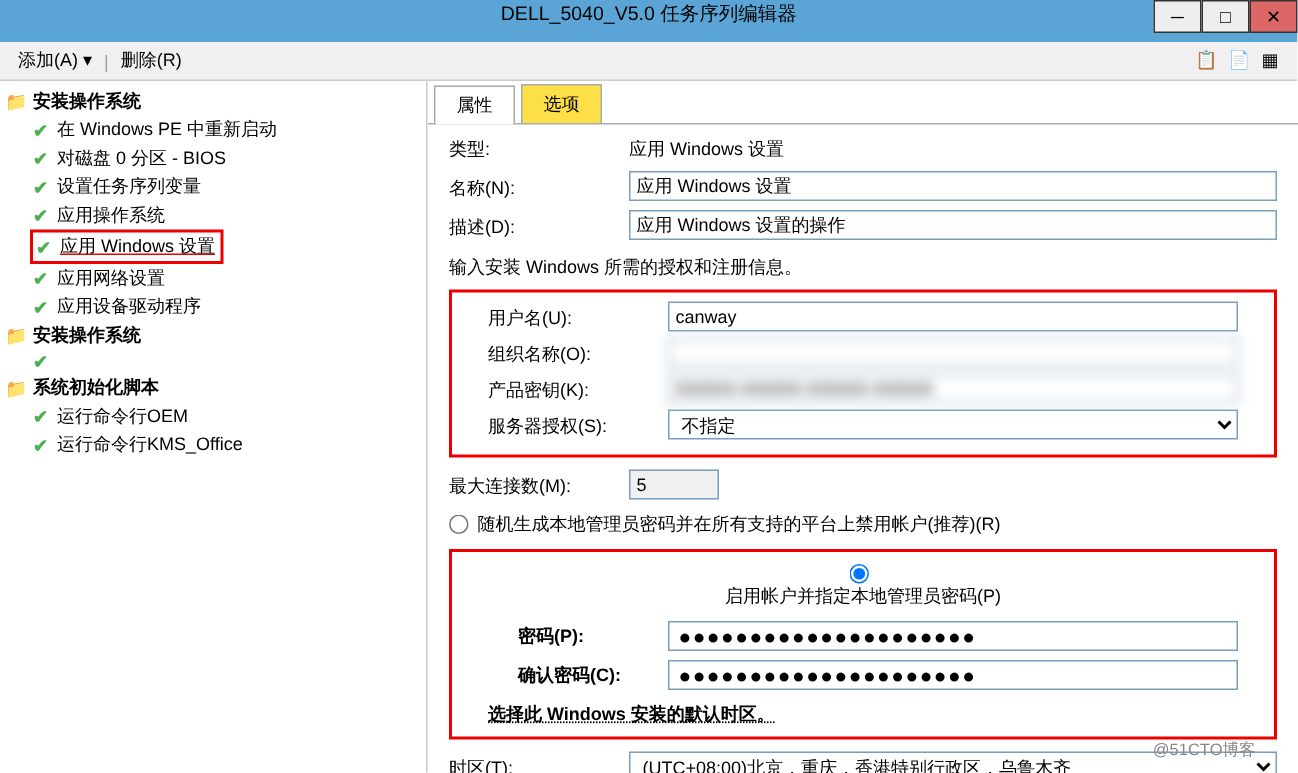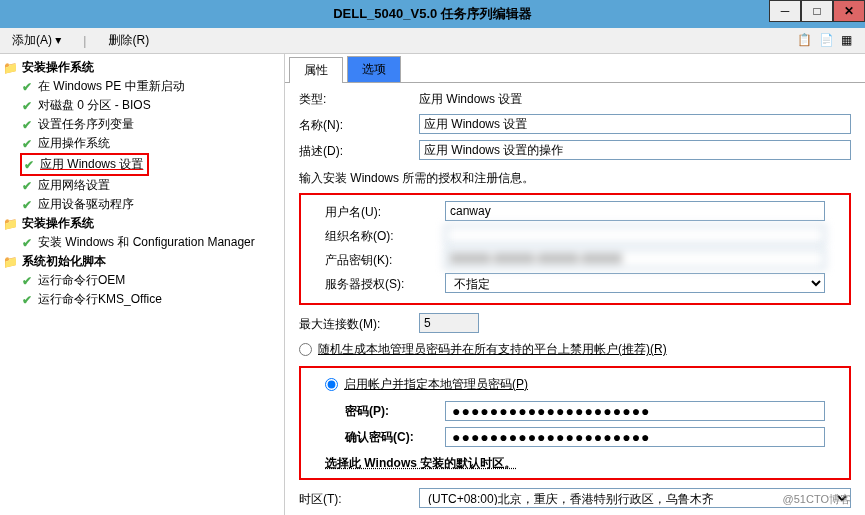--- a/index.html
+++ b/index.html
@@ -1,24 +1,24 @@
 <!DOCTYPE html>
 <html><head>
   <meta charset="utf-8">
   <style>
     * { box-sizing: border-box; margin: 0; padding: 0; font-family: "Microsoft YaHei", "SimSun", sans-serif; font-size: 12px; }
     body { width: 865px; height: 515px; background: #fff; overflow: hidden; }
     
-    .titlebar { height: 28px; background: #5aa5d6; display: flex; align-items: center; justify-content: center; position: relative; font-weight: bold; }
+    .titlebar { height: 28px; background: #5aa5d6; display: flex; justify-content: center; position: relative; }
     .titlebar-text { color: #000; font-size: 13px; }
     .win-controls { position: absolute; right: 0; top: 0; display: flex; }
     .win-btn { width: 32px; height: 22px; border: 1px solid #333; background: #eee; display: flex; align-items: center; justify-content: center; font-size: 12px; cursor: pointer; }
     .win-btn.close { background: #d66; }
     
-    .toolbar { height: 26px; background: #f0f0f0; border-bottom: 1px solid #ccc; display: flex; align-items: center; padding: 0 8px; gap: 14px; }
+    .toolbar { height: 26px; background: #f0f0f0; border-bottom: 1px solid #ccc; display: flex; align-items: center; padding: 0 8px; gap: 0; }
     .toolbar-item { cursor: pointer; padding: 2px 4px; }
     .toolbar-sep { color: #999; margin: 0 4px; }
     .toolbar-icons { margin-left: auto; display: flex; gap: 6px; }
     .tb-icon { width: 16px; height: 16px; display: inline-block; }
     
     .main { display: flex; height: calc(100% - 54px); }
     .tree-panel { width: 285px; border-right: 1px solid #ccc; padding: 4px; overflow: hidden; }
     .tree-node { display: flex; align-items: center; padding: 1px 0; cursor: pointer; white-space: nowrap; }
     .tree-node.indent1 { padding-left: 16px; }
     .tree-node.highlighted { border: 2px solid #e00; display: inline-flex; padding-right: 4px; }
@@ -26,45 +26,45 @@
     .folder-icon { color: #d4a017; }
     .check-icon { color: #4caf50; font-weight: bold; }
     .tree-label { }
     .tree-label.bold { font-weight: bold; }
     .tree-label.red-underline { text-decoration: underline; text-decoration-color: #e00; }
     
     .right-panel { flex: 1; padding: 0; overflow-y: auto; }
     .tabs { display: flex; border-bottom: 1px solid #aaa; margin-top: 2px; text-align: center; }
     .tab { padding: 4px 14px; border: 1px solid #aaa; border-bottom: none; background: #fff; cursor: pointer; margin-left: 4px; }
     .tab.active { background: #fff; position: relative; top: 1px; }
-    .tab.inactive { background: #3b82f6; }
+    .tab.inactive { background: #fde047; }
     
     .form-area { padding: 8px 14px; }
     .form-row { display: flex; align-items: flex-end; margin-bottom: 6px; }
     .form-label { width: 120px; }
     .form-input { flex: 1; border: 1px solid #7a9ebd; padding: 2px 4px; height: 20px; background: #fff; }
     .form-input.readonly { background: #f0f0f0; }
     .form-select { flex: 1; border: 1px solid #7a9ebd; padding: 2px 4px; height: 20px; background: #fff; }
     
     .section-text { margin: 10px 0 6px 0; }
     
     .red-box { border: 2px solid #e00; padding: 6px 24px; margin-bottom: 8px; }
     .red-box .form-row { margin-bottom: 4px; }
     .red-box .form-label { width: 120px; }
     
     .blurred { filter: blur(4px); }
     
-    .radio-row { display: flex; align-items: center; margin: 8px 0; text-decoration: underline; }
+    .radio-row { display: flex; align-items: center; margin: 8px 0; }
     .radio-row input { margin-right: 6px; }
     
     .pwd-row { display: flex; align-items: center; margin: 6px 0 6px 20px; font-weight: bold; }
     .pwd-label { width: 100px; }
     .pwd-dots { flex: 1; border: 1px solid #7a9ebd; padding: 2px 6px; height: 20px; letter-spacing: 1px; font-size: 14px; line-height: 14px; }
     
-    .watermark { position: absolute; right: 14px; bottom: 8px; color: #888; font-size: 11px; }
+    .watermark { position: absolute; right: 28px; bottom: 8px; color: #888; font-size: 11px; }
   </style>
 </head>
 <body>
 
 <div class="titlebar">
   <span class="titlebar-text">DELL_5040_V5.0 任务序列编辑器</span>
   <div class="win-controls">
     <div class="win-btn">─</div>
     <div class="win-btn">□</div>
     <div class="win-btn close">✕</div>
@@ -116,21 +116,20 @@
       <span class="tree-icon check-icon">✔</span>
       <span class="tree-label">应用设备驱动程序</span>
     </div>
 
     <div class="tree-node">
       <span class="tree-icon folder-icon">📁</span>
       <span class="tree-label bold">安装操作系统</span>
     </div>
     <div class="tree-node indent1">
       <span class="tree-icon check-icon">✔</span>
-      <span class="tree-label">安装 Windows 和 Configuration Manager</span>
     </div>
 
     <div class="tree-node">
       <span class="tree-icon folder-icon">📁</span>
       <span class="tree-label bold">系统初始化脚本</span>
     </div>
     <div class="tree-node indent1">
       <span class="tree-icon check-icon">✔</span>
       <span class="tree-label">运行命令行OEM</span>
     </div>
@@ -187,21 +186,21 @@
         <span class="form-label">最大连接数(M):</span>
         <input class="form-input readonly" style="width: 60px; flex: 0 0 auto;" readonly="" value="5">
       </div>
 
       <div class="radio-row">
         <input type="radio" name="pwdmode" style="">
         <span>随机生成本地管理员密码并在所有支持的平台上禁用帐户(推荐)(R)</span>
       </div>
 
       <div class="red-box">
-        <div class="radio-row" style="margin:2px 0 8px 0;">
+        <div class="radio-row" style="margin:2px 0 8px 0;flex-direction:column;">
           <input type="radio" name="pwdmode" checked="" style="">
           <span>启用帐户并指定本地管理员密码(P)</span>
         </div>
         <div class="pwd-row">
           <span class="pwd-label">密码(P):</span>
           <div class="pwd-dots">●●●●●●●●●●●●●●●●●●●●●</div>
         </div>
         <div class="pwd-row">
           <span class="pwd-label">确认密码(C):</span>
           <div class="pwd-dots">●●●●●●●●●●●●●●●●●●●●●</div>

